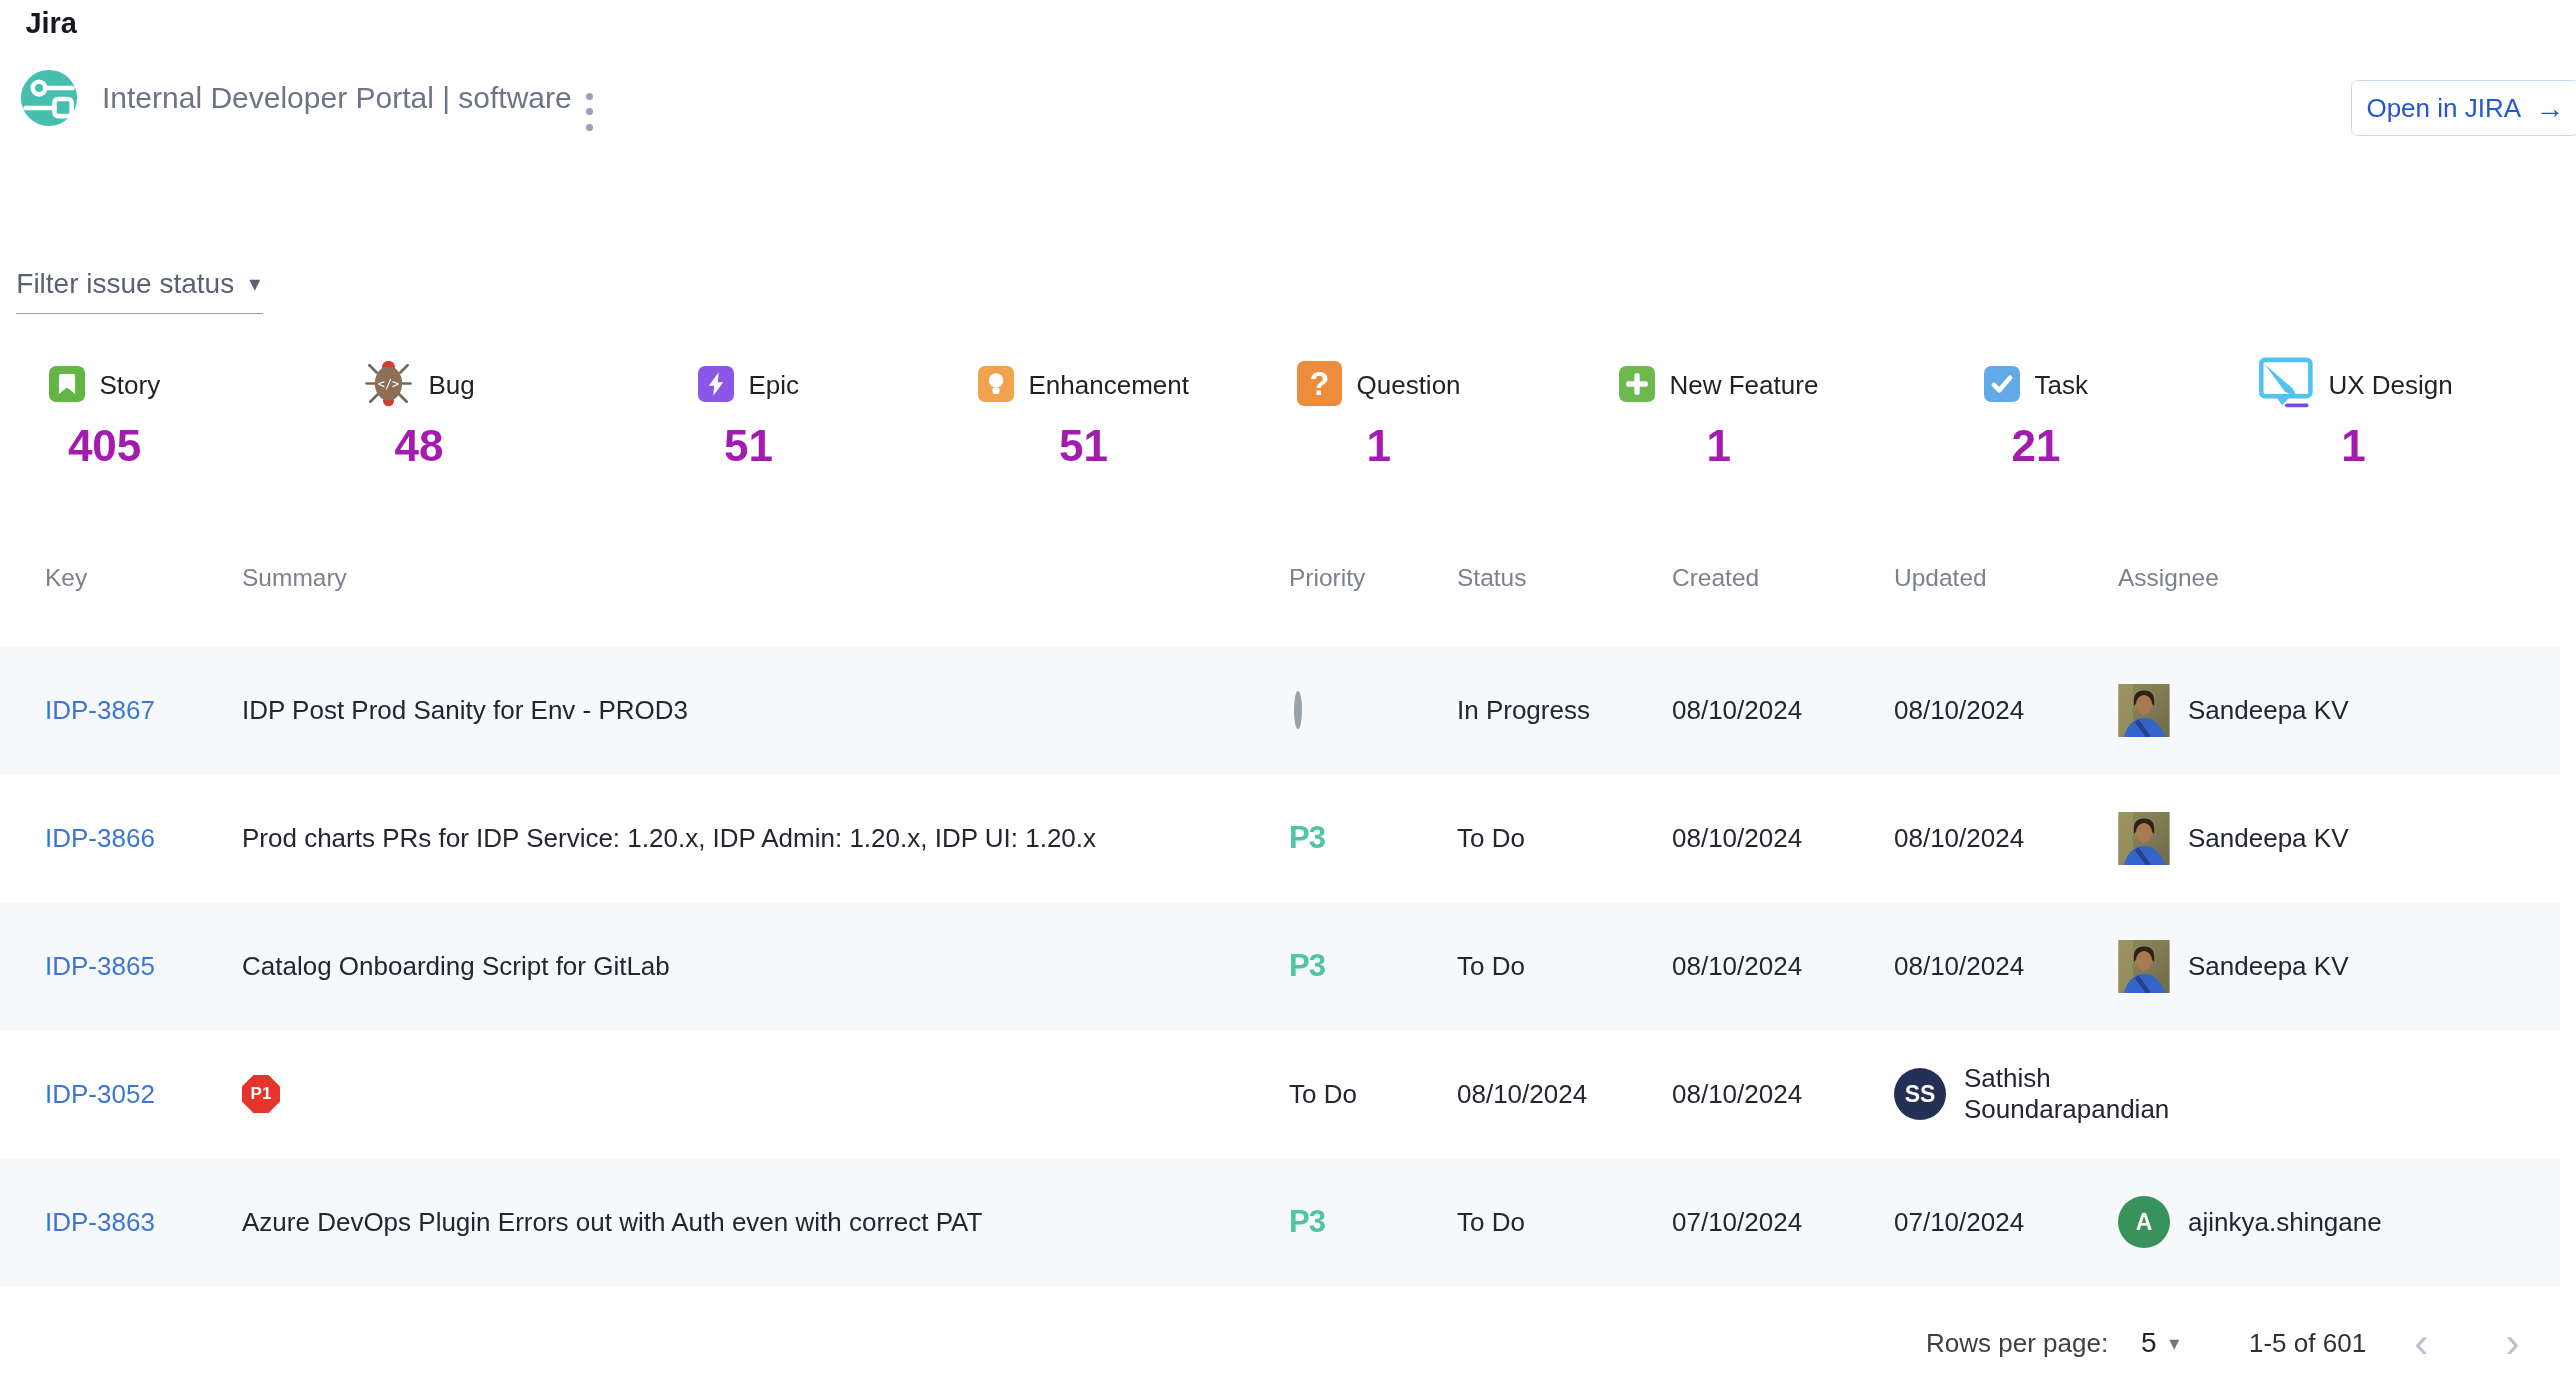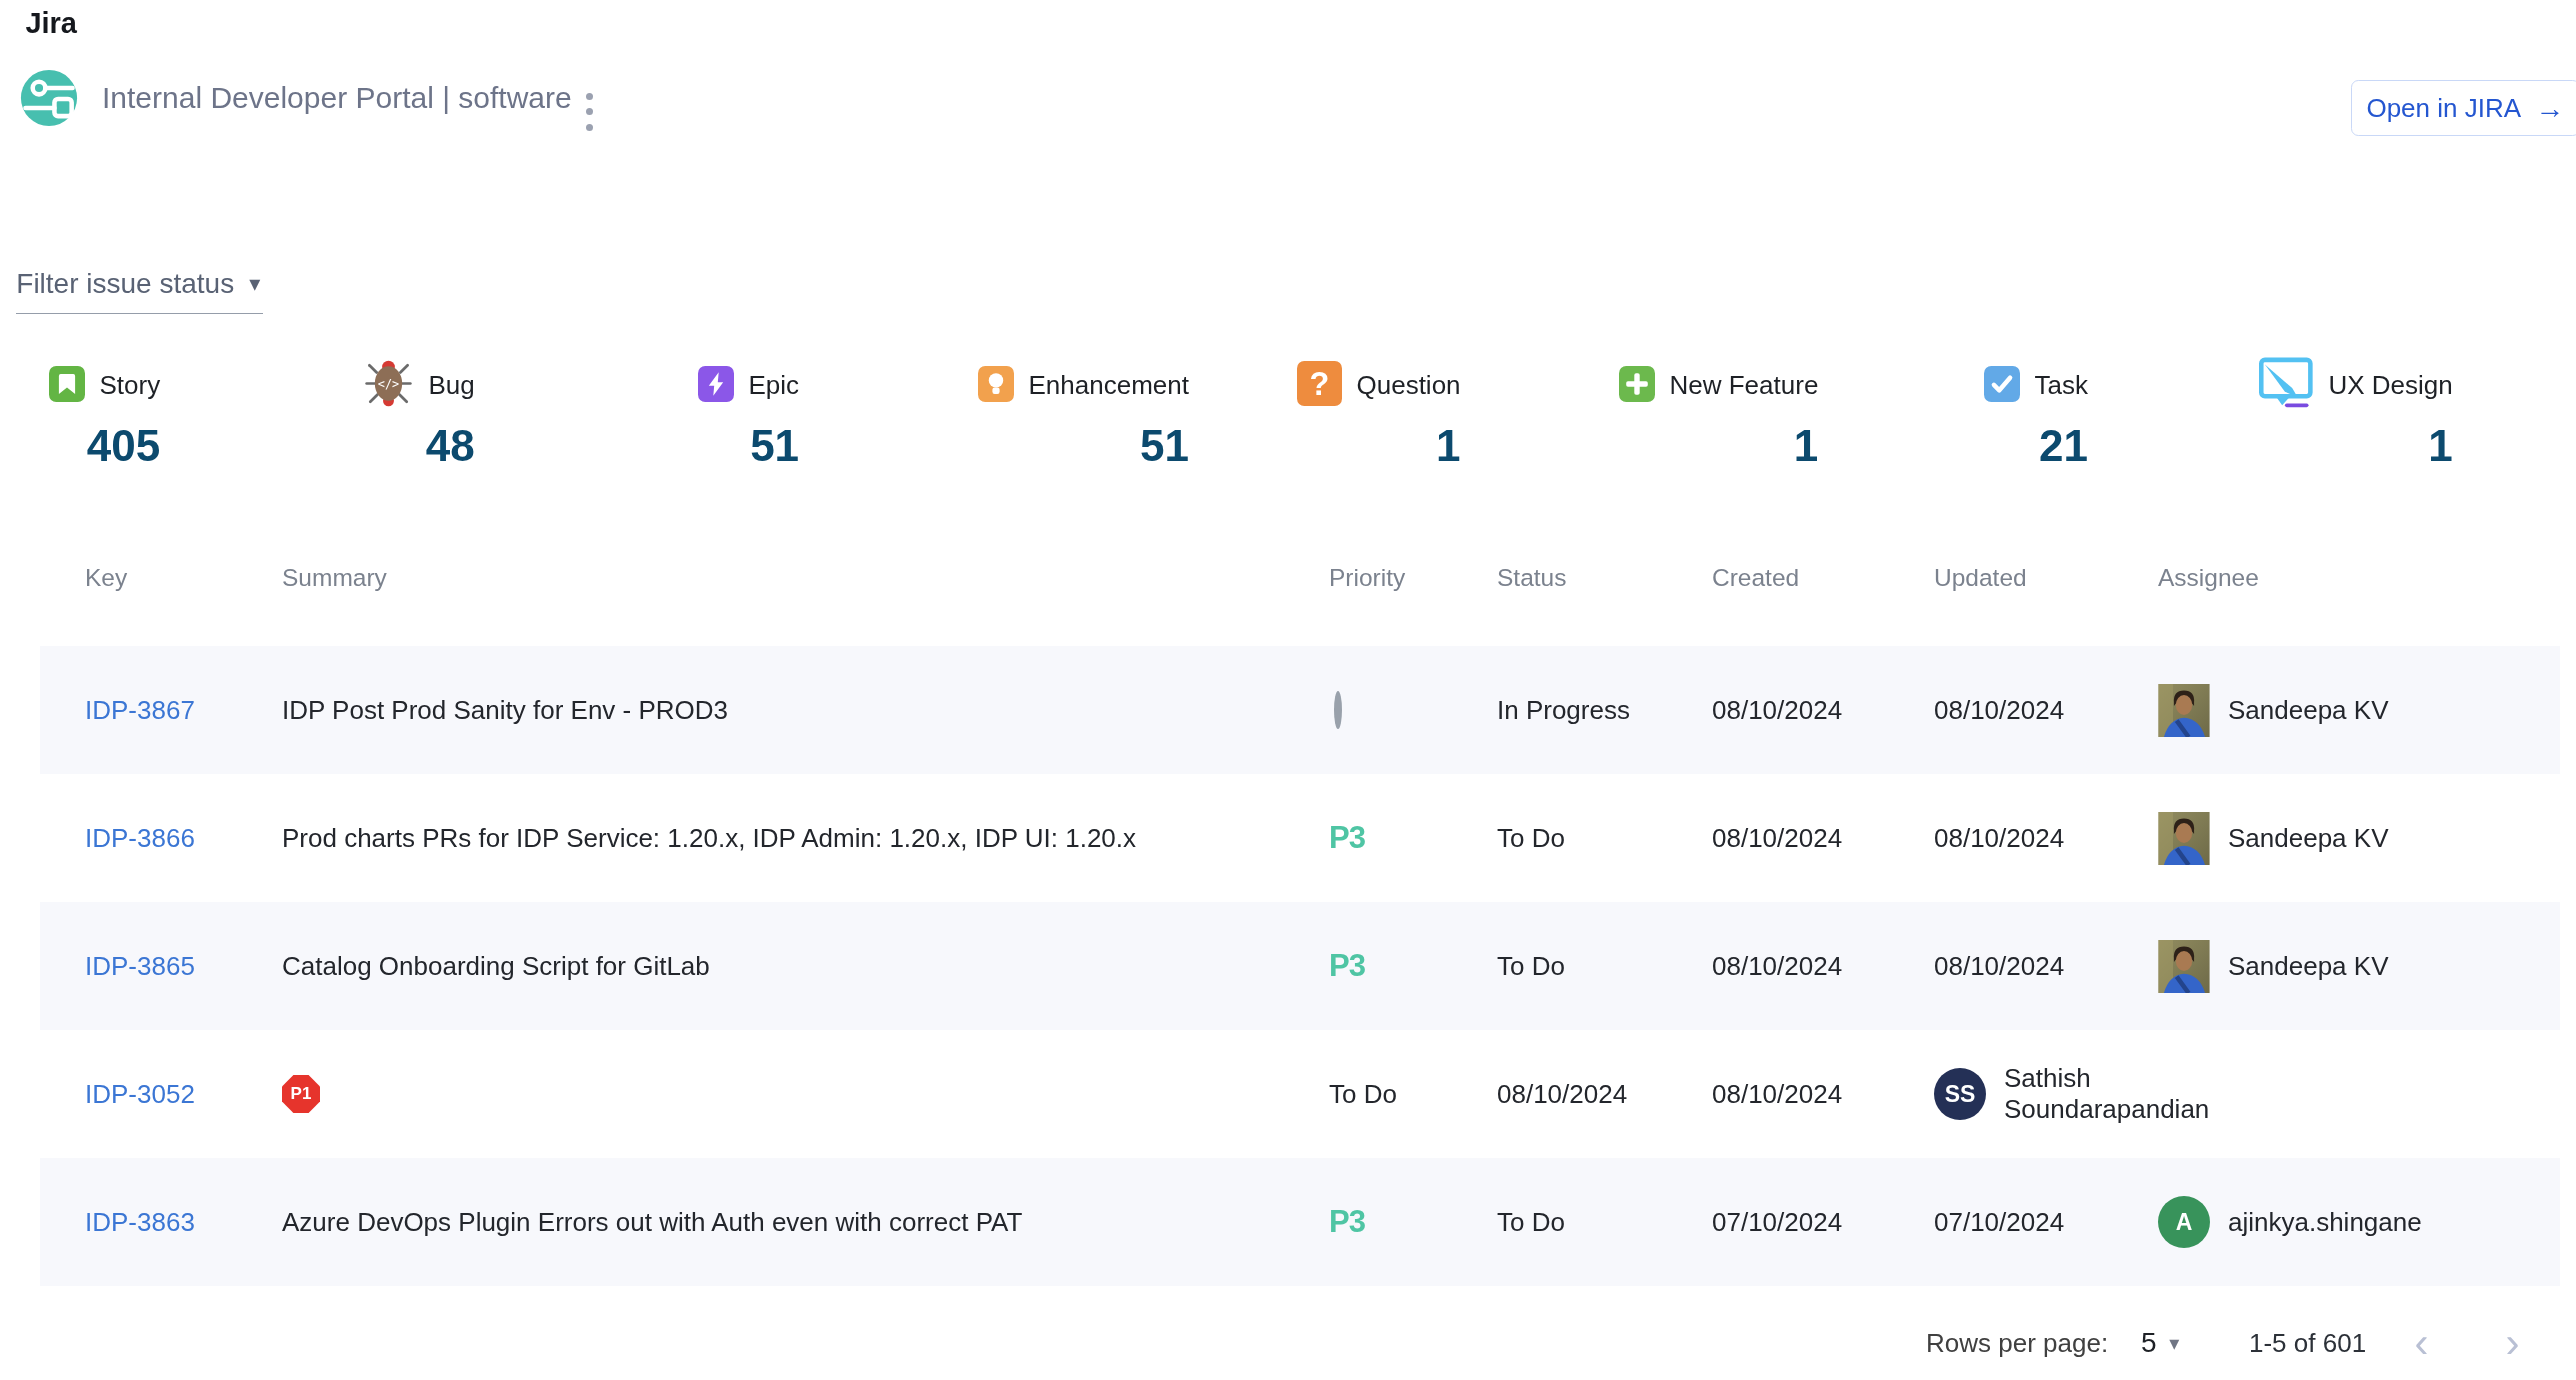--- a/index.html
+++ b/index.html
@@ -31,24 +31,24 @@
     font-size:28px; color:#596274; padding-bottom:12.7px;
     border-bottom:1.8px solid #959daa; display:flex; align-items:center; gap:15px; cursor:pointer;
   }
   .filter .caret { font-size:22px; color:#596274; }
 
   
   .stats { position:absolute; top:356px; left:0; right:0; height:127px; }
   .stat { position:absolute; top:0; cursor:pointer; }
   .stat-head { display:flex; align-items:center; gap:14.5px; height:58px; }
   .stat-label { font-size:26px; color:#1e2126; font-weight:500; white-space:nowrap; }
-  .stat-value { text-align:right; font-size:44px; font-weight:700; color:#0c4a6e; margin-top:7.3px; }
-
-  
-  .table { position:absolute; top:544px; left:0; right:16px;padding-left:40px; }
+  .stat-value { text-align:center; font-size:44px; font-weight:700; color:#a21caf; margin-top:7.3px; }
+
+  
+  .table { position:absolute; top:544px; left:0; right:16px; }
   .grid-cols {
     display:grid;
     grid-template-columns:197px 1047px 168px 215px 222px 224px auto;
     padding-left:45px;
   }
   .thead { height:102px; align-items:start; padding-top:20px; color:#7b828e; font-size:24.5px; }
   .trow { height:128px; align-items:center; font-size:26px; color:#23262c; cursor:pointer; }
   .trow.alt { background:#f7f8fc; }
   .cell-key { color:#3b76d4; }
   .ring { width:23.6px; height:23.6px; border:4.5px solid #99a1ab; border-radius:50%; margin-left:5.4px; }

